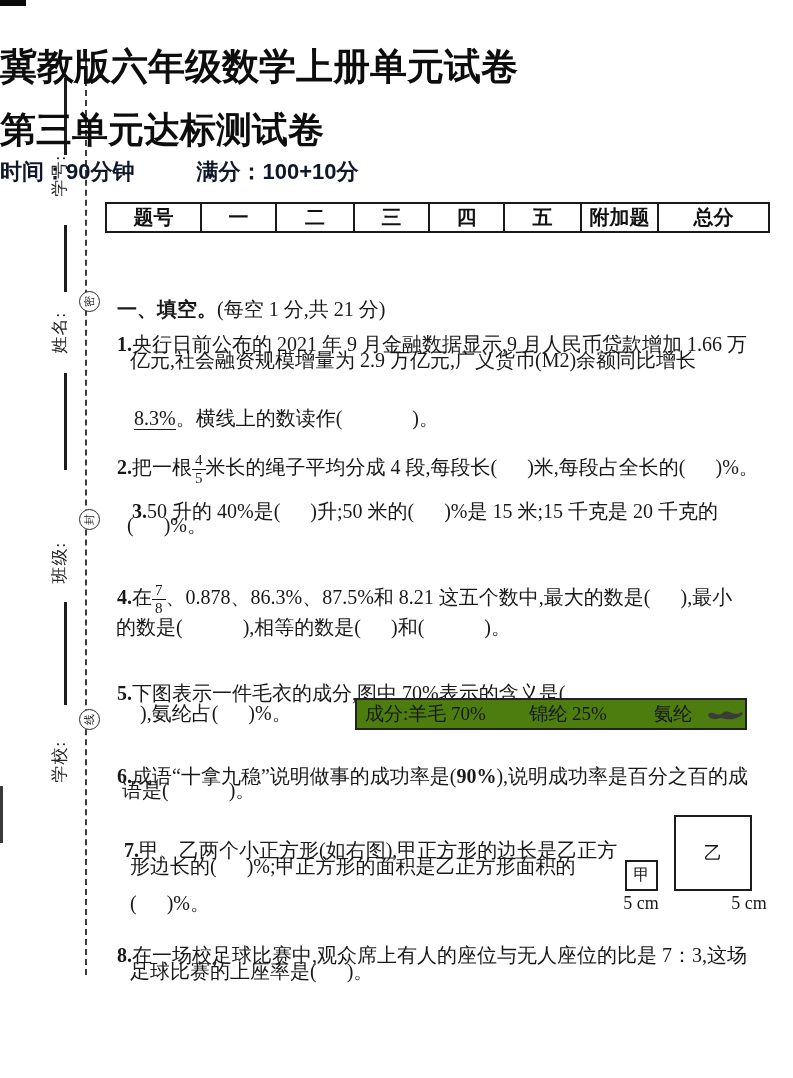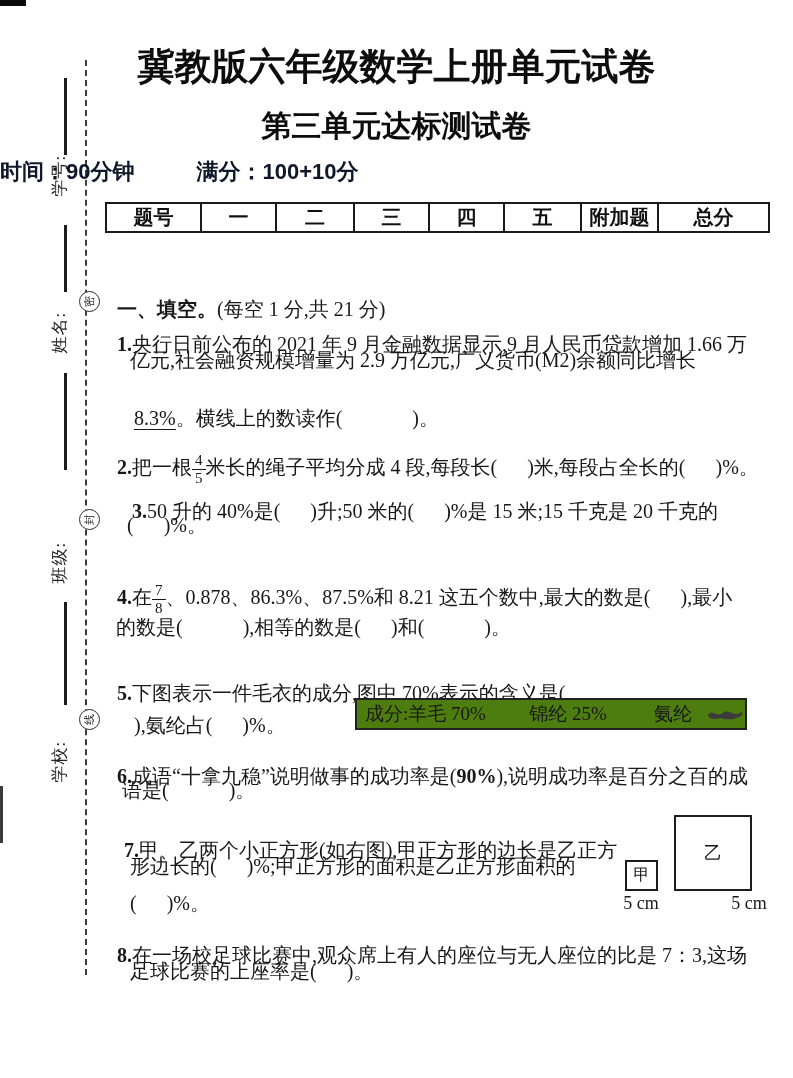--- a/index.html
+++ b/index.html
@@ -1,21 +1,21 @@
 <!DOCTYPE html>
 <html><head>
 <meta charset="utf-8">
 <style>
   html,body{margin:0;padding:0;}
   body{width:793px;height:1078px;background:#ffffff;position:relative;overflow:hidden;
        font-family:"Liberation Serif","DejaVu Serif",serif;color:#141414;}
   .abs{position:absolute;}
   .line{position:absolute;white-space:pre;font-size:20px;line-height:22px;color:#181818;}
   .qnum{font-weight:700;}
-  .title{position:absolute;left:0;right:0;text-align:center;font-family:"Liberation Sans","DejaVu Sans",sans-serif;
+  .title{position:absolute;left:0;right:0;font-family:"Liberation Sans","DejaVu Sans",sans-serif;
          font-weight:900;color:#0d0d0d;}
   .frac{display:inline-block;text-align:center;font-size:15px;line-height:1.12;vertical-align:-9px;}
   .frac .fnum{display:block;border-bottom:1.6px solid #141414;padding:0 3px;}
   .frac .fden{display:block;padding:0 3px;}
   table.score{border-collapse:collapse;table-layout:fixed;width:663px;
               font-family:"Liberation Sans","DejaVu Sans",sans-serif;}
   table.score td{border:2px solid #1a1a1a;text-align:center;vertical-align:middle;
                  font-size:20px;font-weight:700;color:#111;padding:0;}
   .vline{position:absolute;width:3px;background:#1c1c1c;}
   .rot{position:absolute;transform:rotate(-90deg);transform-origin:center;
@@ -54,21 +54,21 @@
     <span>密</span>
   </div>
 <div class="seal" style="left:79px;top:509px;">
     <span>封</span>
   </div>
 <div class="seal" style="left:79px;top:709px;">
     <span>线</span>
   </div>
 
 <div class="title" style="top:42px;font-size:37px;">冀教版六年级数学上册单元试卷</div>
-<div class="title" style="top:106px;font-size:30px;font-weight:800;">第三单元达标测试卷</div>
+<div class="title" style="top:106px;font-size:36px;font-weight:800;">第三单元达标测试卷</div>
 <div class="abs" style="left:0;right:0;top:157px;display:flex;justify-content:flex-start;gap:62px;
             font-family:'Liberation Sans','DejaVu Sans',sans-serif;font-weight:700;font-size:22px;color:#0f172a;">
   <span>时间：90分钟</span>
   <span>满分：100+10分</span>
 </div>
 
 <div class="abs" style="left:105px;top:202px;">
   <table class="score">
     <colgroup>
       <col style="width:95px">
@@ -117,21 +117,21 @@
 <div class="line" style="left:127px;top:514px;">(      )%。</div>
 
 <div class="line" style="left:107px;top:560px;">
   <span class="qnum">4.</span><span>在</span><span class="frac"><span class="fnum">7</span><span class="fden">8</span></span><span>、0.878、86.3%、87.5%和 8.21 这五个数中,最大的数是(      ),最小</span>
 </div>
 <div class="line" style="left:116px;top:616px;">的数是(            ),相等的数是(      )和(            )。</div>
 
 <div class="line" style="left:107px;top:660px;">
   <span class="qnum">5.</span><span>下图表示一件毛衣的成分,图中 70%表示的含义是(</span>
 </div>
-<div class="line" style="left:134px;top:702px;margin-top:12px;">),氨纶占(      )%。</div>
+<div class="line" style="left:140px;top:702px;">),氨纶占(      )%。</div>
 <div class="compbox" style="left:355px;top:698px;width:380px;height:28px;padding-left:8px;">
   <span>成分:羊毛 70%</span>
   <span style="width:44px;"></span>
   <span>锦纶 25%</span>
   <span style="width:48px;"></span>
   <span>氨纶</span>
   <span style="width:14px;"></span>
   <svg width="40" height="16" viewBox="0 0 40 16" style="display:block;">
     <path d="M2 9 C6 3, 11 12, 17 7 C23 2, 28 12, 36 6 C38 7, 37 10, 33 11 C27 15, 20 13, 15 12 C9 14, 3 13, 2 9 Z" fill="#3b3b3b"></path>
   </svg>

